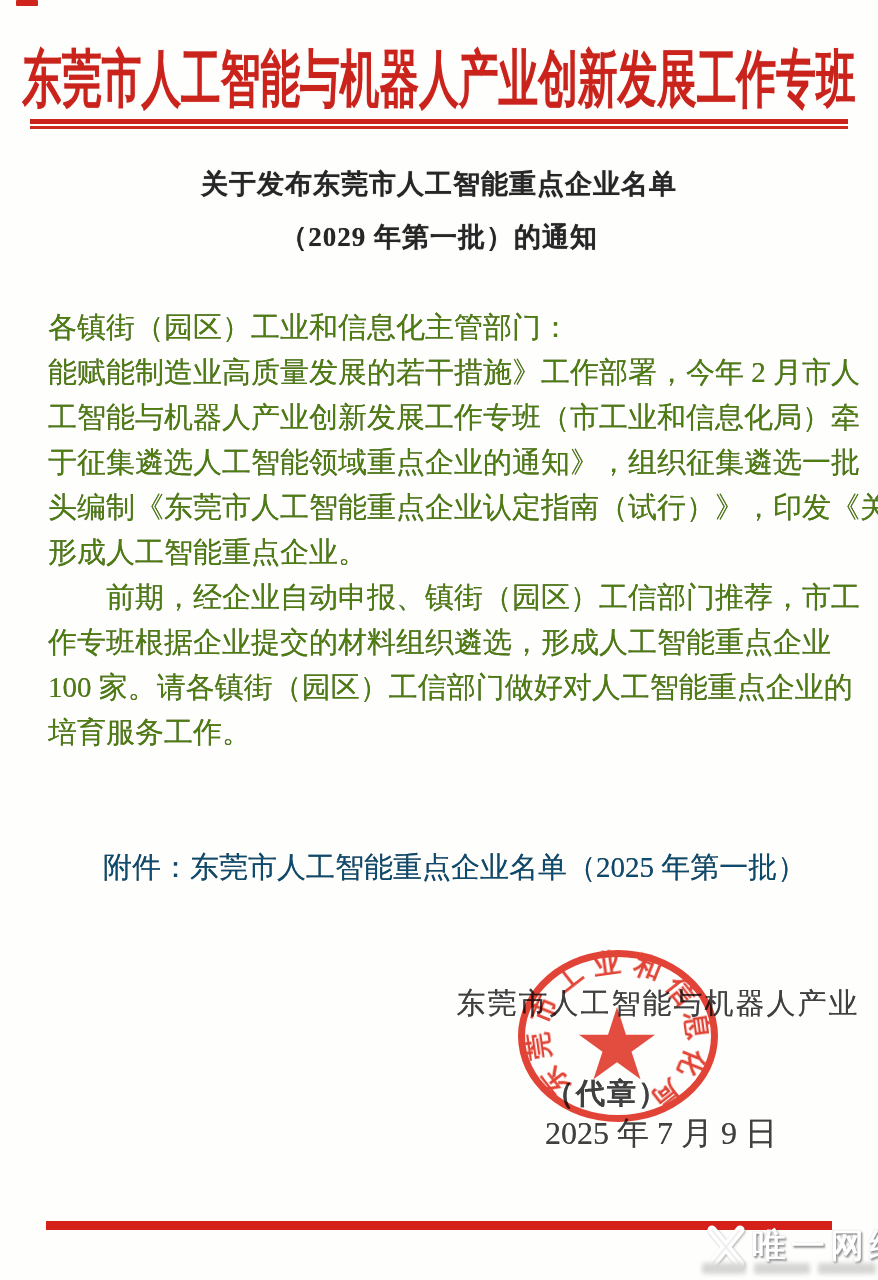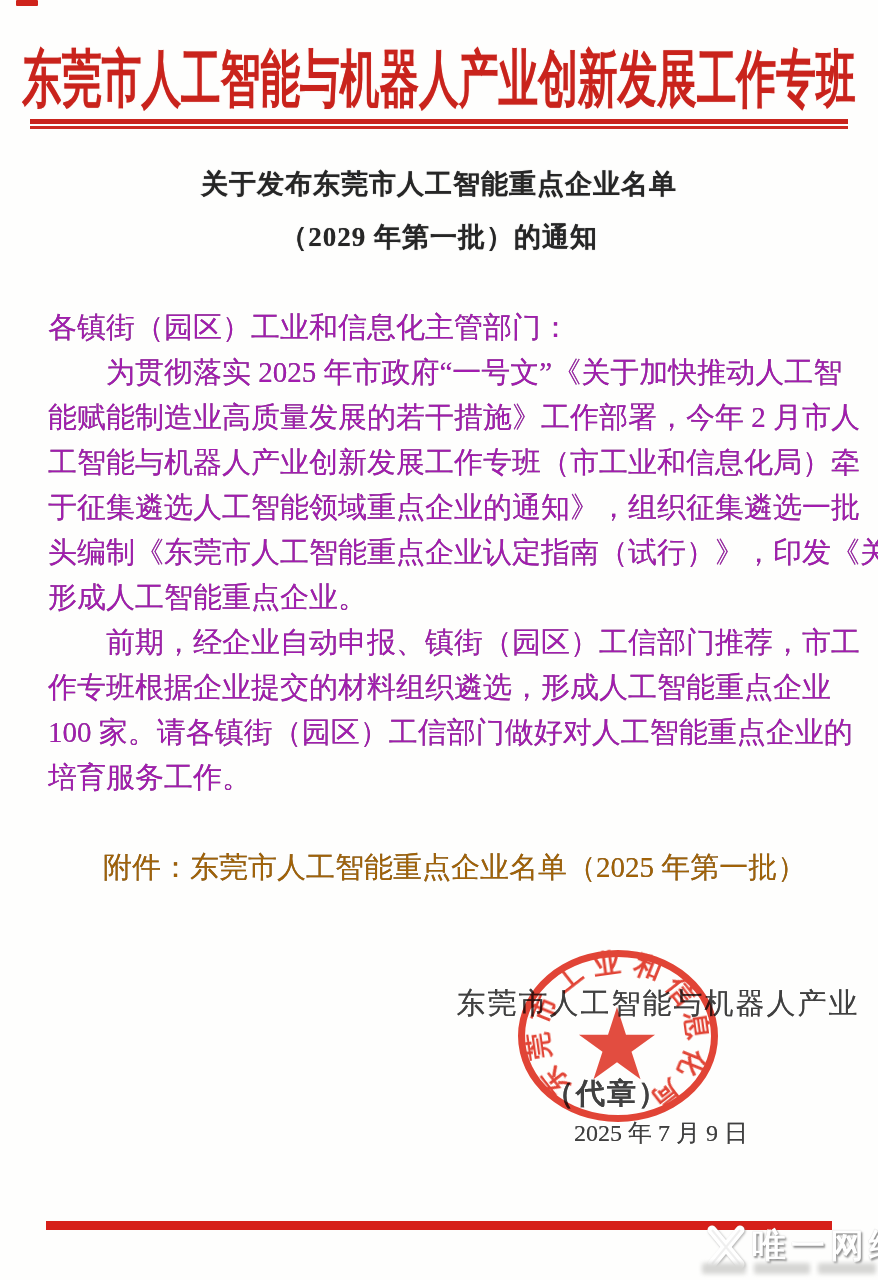--- a/index.html
+++ b/index.html
@@ -33,44 +33,44 @@
   .doc-title{
     position:absolute;top:158px;left:0;width:100%;
     text-align:center;font-size:27px;line-height:53px;font-weight:700;
     color:#262626;letter-spacing:1px;
     text-shadow:0 0 .8px rgba(30,30,30,.6);
   }
 
   
   .body{
     position:absolute;top:305px;left:48px;width:786px;
-    font-size:29px;color:#a21caf;
+    font-size:29px;color:#4d7c0f;
     text-shadow:0 0 .6px rgba(55,55,55,.7);
   }
   .bline{height:45px;line-height:45px;white-space:nowrap;}
   .indent{text-indent:2em;}
 
   .attachment{
     position:absolute;top:845px;left:48px;width:786px;
-    font-size:29px;line-height:45px;color:#a16207;white-space:nowrap;
+    font-size:29px;line-height:45px;color:#0c4a6e;white-space:nowrap;
     text-indent:1.9em;
     text-shadow:0 0 .6px rgba(55,55,55,.7);
   }
 
   
   .sig{
     position:absolute;transform:translateX(-50%);
     white-space:nowrap;font-size:29px;line-height:34px;color:#404040;
     text-shadow:0 0 .6px rgba(55,55,55,.7);
     text-align:right;
   }
   .sig-org1{left:658px;top:986px;letter-spacing:2px;}
   .sig-org2{left:615px;top:1031px;letter-spacing:1px;}
   .sig-note{left:607px;top:1076px;letter-spacing:2px;font-weight:bold;}
-  .sig-date{left:661px;top:1116px;font-size:24px;}
+  .sig-date{left:661px;top:1116px;font-size:32px;}
 
   
   .seal{
     position:absolute;left:518px;top:950px;width:200px;height:172px;
     mix-blend-mode:multiply;opacity:.92;
   }
   .seal-ring{
     position:absolute;inset:0;border:7px solid #e03424;border-radius:50%;
     filter:blur(.7px);
   }
@@ -109,21 +109,20 @@
   <div class="rule-thick"></div>
   <div class="rule-thin"></div>
 
   <div class="doc-title">
     <div>关于发布东莞市人工智能重点企业名单</div>
     <div>（2029 年第一批）的通知</div>
   </div>
 
   <div class="body">
     <div class="bline">各镇街（园区）工业和信息化主管部门：</div>
-    <div class="bline indent">为贯彻落实 2025 年市政府“一号文”《关于加快推动人工智</div>
     <div class="bline">能赋能制造业高质量发展的若干措施》工作部署，今年 2 月市人</div>
     <div class="bline">工智能与机器人产业创新发展工作专班（市工业和信息化局）牵</div>
     <div class="bline">于征集遴选人工智能领域重点企业的通知》，组织征集遴选一批</div>
     <div class="bline">头编制《东莞市人工智能重点企业认定指南（试行）》，印发《关</div>
     <div class="bline">形成人工智能重点企业。</div>
     <div class="bline indent">前期，经企业自动申报、镇街（园区）工信部门推荐，市工</div>
     <div class="bline">作专班根据企业提交的材料组织遴选，形成人工智能重点企业</div>
     <div class="bline">100 家。请各镇街（园区）工信部门做好对人工智能重点企业的</div>
     <div class="bline">培育服务工作。</div>
   </div>

